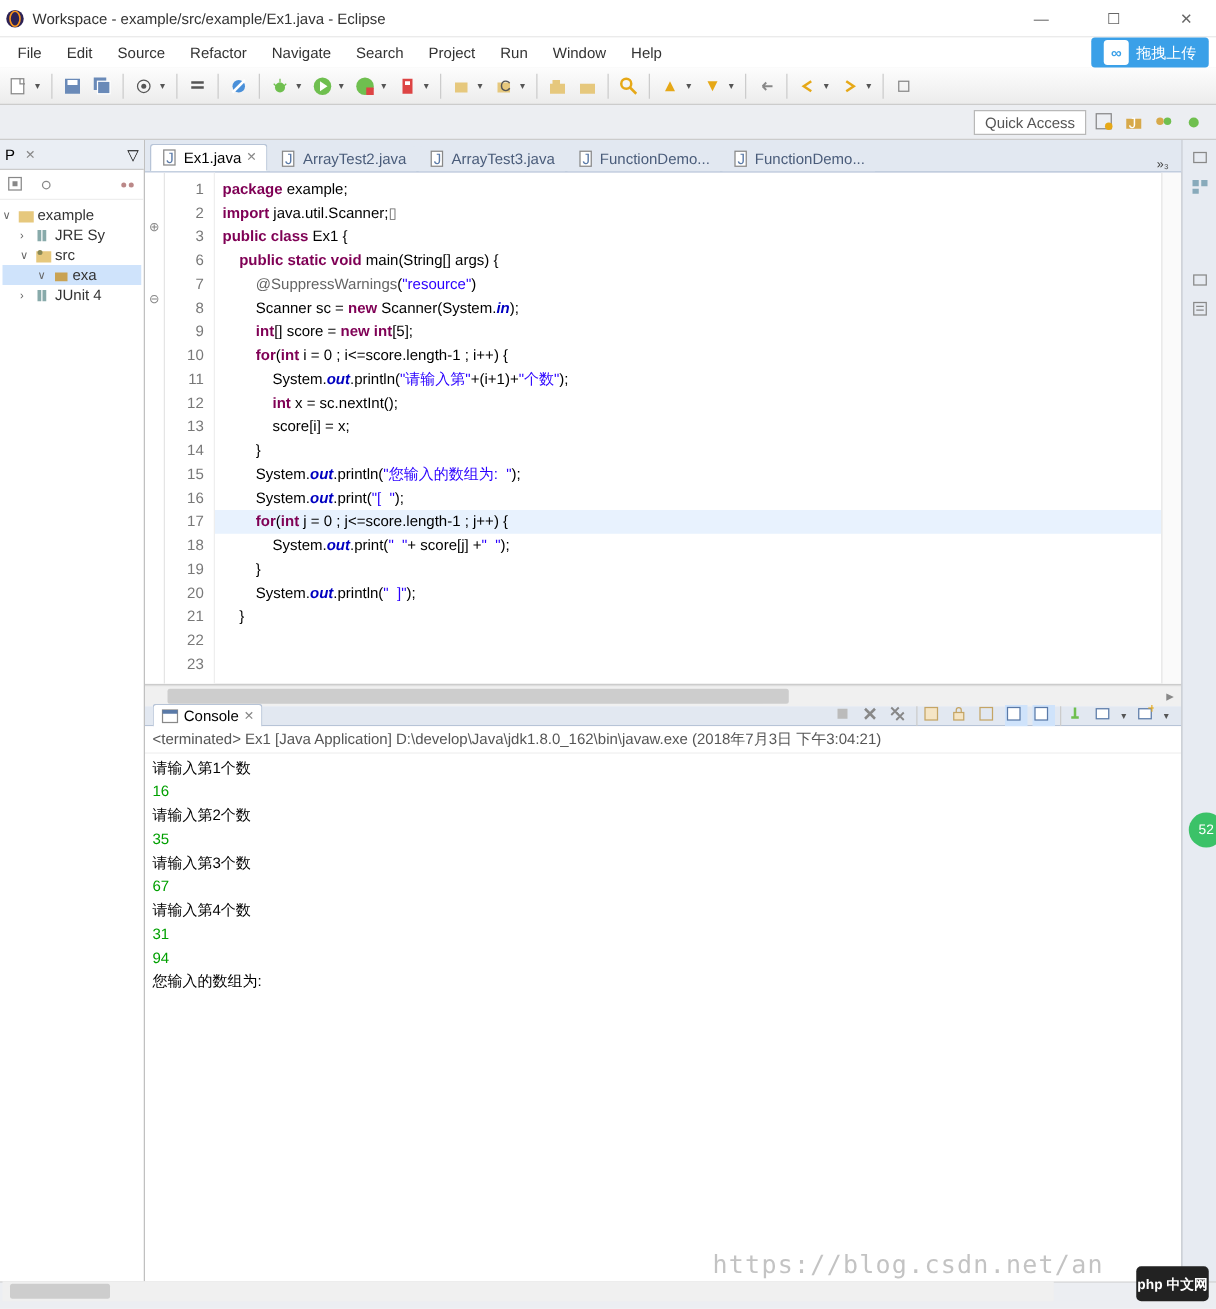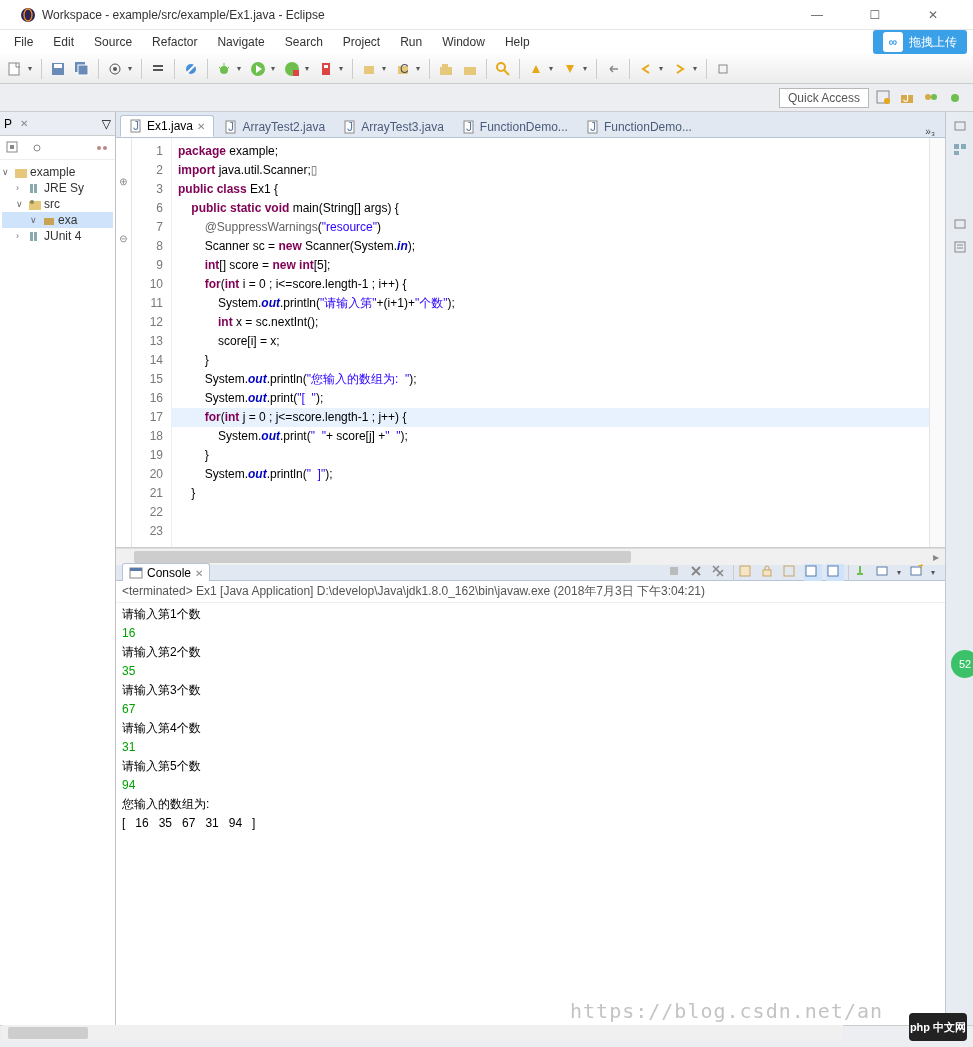--- a/index.html
+++ b/index.html
@@ -1,17 +1,17 @@
 <!DOCTYPE html>
 <html><head>
 <meta charset="utf-8">
 <style>
 * { box-sizing: border-box; margin: 0; padding: 0; font-family: "Segoe UI", Tahoma, sans-serif; font-size: 12px; }
 body { background: #f0f0f0; width: 973px; height: 1047px; overflow: hidden; position: relative; }
-.titlebar { height: 30px; background: #fff; display: flex; align-items: center; padding: 0 20px; border-bottom: 1px solid #e5e5e5; }
+.titlebar { height: 30px; background: #fff; display: flex; align-items: center; padding: 0 4px; border-bottom: 1px solid #e5e5e5; }
 .titlebar .icon { width: 16px; height: 16px; margin-right: 6px; }
 .titlebar .title { flex: 1; color: #333; font-size: 12px; }
 .win-btns { display: flex; gap: 18px; }
 .win-btn { width: 40px; height: 26px; text-align: center; color: #666; line-height: 26px; cursor: pointer; }
 .menubar { height: 24px; background: #fff; display: flex; align-items: center; padding: 0 6px; gap: 4px; }
 .menubar .mi { padding: 2px 8px; color: #333; cursor: pointer; }
 .menubar-right { margin-left: auto; display:flex; align-items:center; gap:6px; }
 .upload-btn { background:#3aa0e8; color:#fff; padding:2px 10px; border-radius:3px; display:flex; align-items:center; gap:6px; }
 .upload-icon { background:#fff; color:#3aa0e8; width:20px; height:20px; border-radius:3px; display:flex; align-items:center; justify-content:center; font-weight:bold; }
 .toolbar { height: 30px; background: linear-gradient(#fdfdfd,#ececec); border-bottom:1px solid #ccc; display:flex; align-items:center; padding:0 4px; gap:2px; }
@@ -533,21 +533,21 @@
         <span class="ct-btn">
             <svg width="14" height="14">
               <rect x="2" y="3" width="10" height="8" fill="#fff" stroke="#5a7aa8"></rect>
               <text x="9" y="6" font-size="8" fill="#e6a817">+</text>
             </svg>
           </span>
           <span class="tb-dd">▾</span>
       </div>
     </div>
     <div class="console-info">&lt;terminated&gt; Ex1 [Java Application] D:\develop\Java\jdk1.8.0_162\bin\javaw.exe (2018年7月3日 下午3:04:21)</div>
-    <div class="console-out" id="console-out"><div>请输入第1个数</div><div class="co-input">16</div><div>请输入第2个数</div><div class="co-input">35</div><div>请输入第3个数</div><div class="co-input">67</div><div>请输入第4个数</div><div class="co-input">31</div><div>请输入第5个数</div><div class="co-input">94</div><div>您输入的数组为:  </div><div>[   16   35   67   31   94   ]</div></div>
+    <div class="console-out" id="console-out"><div>请输入第1个数</div><div class="co-input">16</div><div>请输入第2个数</div><div class="co-input">35</div><div>请输入第3个数</div><div class="co-input">67</div><div>请输入第4个数</div><div class="co-input">31</div><div class="co-input">94</div><div>您输入的数组为:  </div></div>
   </div>
 
   <div class="right-strip">
     <span>
         <svg width="14" height="14">
           <rect x="2" y="4" width="10" height="8" fill="none" stroke="#888"></rect>
         </svg>
       </span>
     <span>
         <svg width="14" height="14">

